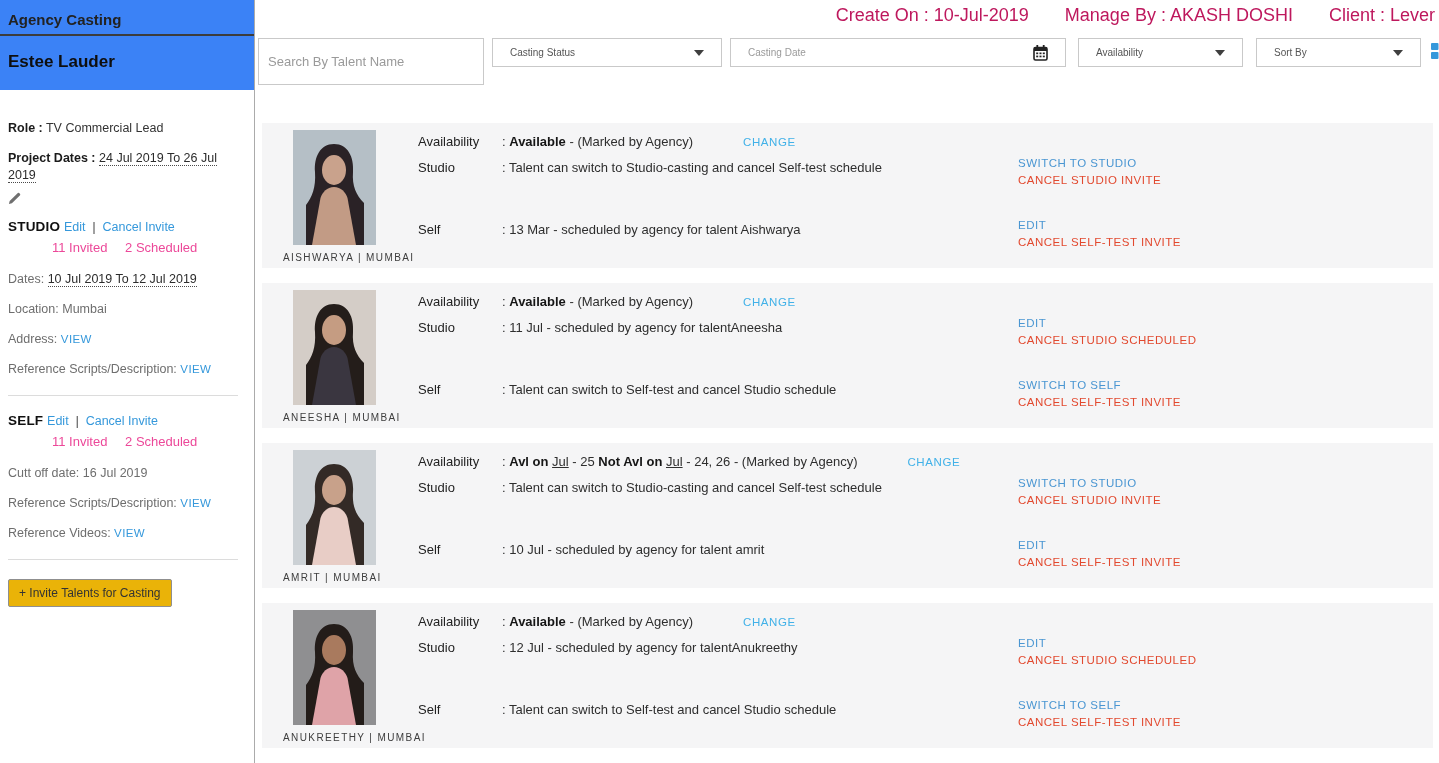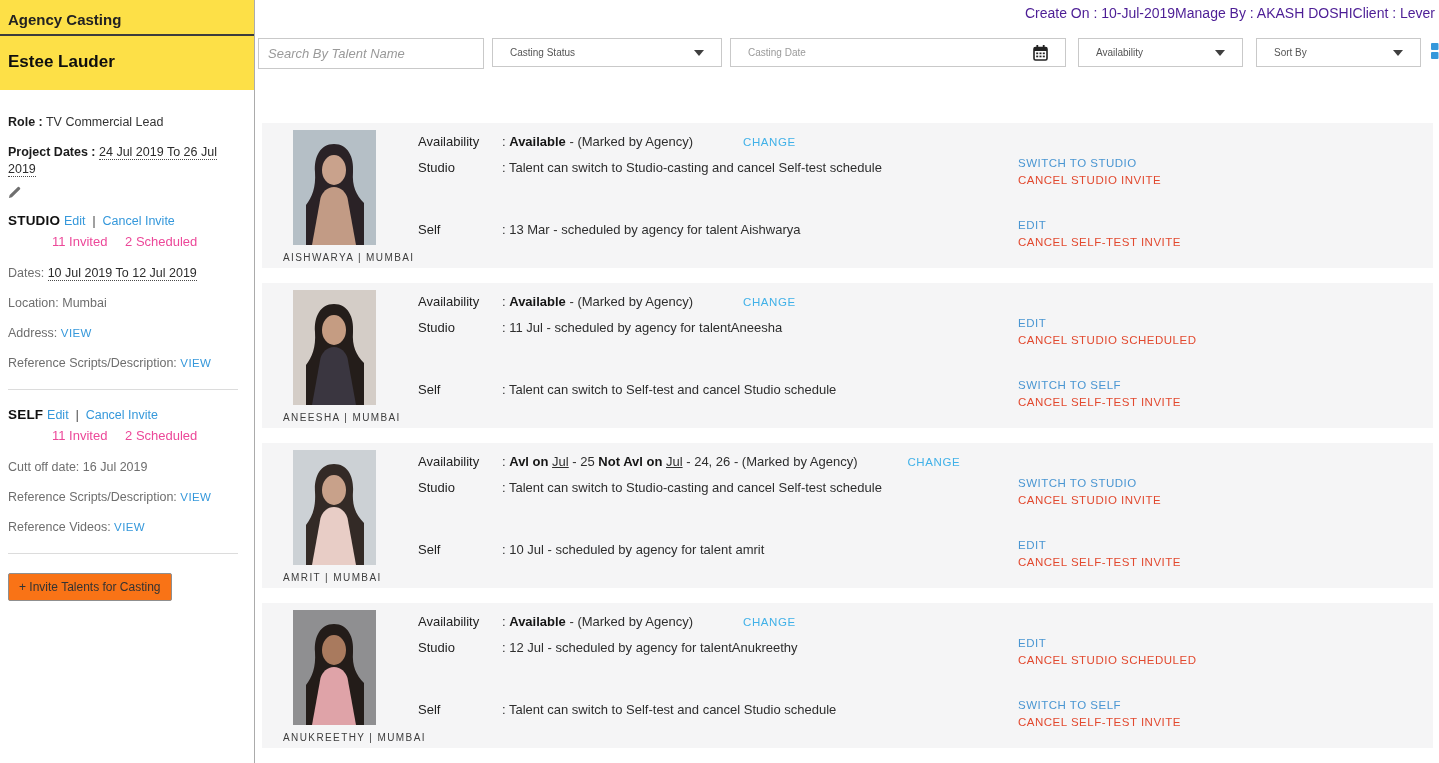--- a/index.html
+++ b/index.html
@@ -5,47 +5,47 @@
   html,body{margin:0;padding:0;}
   body{
     width:1439px;height:763px;position:relative;overflow:hidden;
     background:#ffffff;font-family:"Liberation Sans",sans-serif;
     -webkit-font-smoothing:antialiased;
   }
   a{cursor:pointer;text-decoration:none;}
 
   
   .sidebar{position:absolute;left:0;top:0;bottom:0;width:254px;border-right:1px solid #ababab;background:#fff;}
-  .side-band{background:#fde047;padding-bottom:16px;}
+  .side-band{background:#3b82f6;padding-bottom:16px;}
   .side-title{font-size:15px;font-weight:700;color:#222;margin:0;padding:11px 8px 6px;border-bottom:2px solid #3c3c3c;}
   .brand{font-size:17px;font-weight:700;color:#0e0e0e;padding:16px 8px 2px;}
-  .side-body{padding:24px 8px 0;}
+  .side-body{padding:30px 8px 0;}
   .kv{font-size:12.5px;color:#333;margin-bottom:13px;line-height:17px;}
   .kv .k{font-weight:700;color:#1b1b1b;}
   .graylab{color:#6e6e6e;}
   .dotted{border-bottom:1px dotted #4a4a4a;color:#2c2c2c;}
   .pencil{margin:-6px 0 10px 0;}
   .sect-line{margin-bottom:6px;font-size:13.5px;}
   .sect{font-weight:700;color:#101010;letter-spacing:.2px;}
   .slink{color:#3598db;font-size:12.5px;}
   .sep{color:#555;margin:0 3px;}
   .counts{font-size:13px;color:#ec4899;margin-bottom:16px;margin-left:44px;}
   .counts span{margin-right:14px;}
   .view{color:#3598db;font-size:11.5px;letter-spacing:.4px;}
   hr.side{border:none;border-top:1px solid #dcdcdc;margin:17px 8px 17px 0;}
-  .invite-btn{border:1px solid #8f8f8f;background:#f97316;font-size:12px;color:#333;
+  .invite-btn{border:1px solid #8f8f8f;background:#eab308;font-size:12px;color:#333;
     padding:6px 10px;border-radius:2px;cursor:pointer;font-family:"Liberation Sans",sans-serif;margin-top:2px;}
 
   
-  .hdr{position:absolute;top:5px;right:4px;display:flex;font-size:14px;color:#4c1d95;white-space:nowrap;}
+  .hdr{position:absolute;top:5px;right:4px;display:flex;gap:36px;font-size:18px;color:#be185d;white-space:nowrap;}
 
   
   .filter-bar{position:absolute;left:258px;top:38px;display:flex;align-items:flex-start;}
-  .f-search{width:206px;height:29px;border:1px solid #c9c9c9;padding:0 9px;font-size:13px;color:#333;
-    font-family:"Liberation Sans",sans-serif;outline:none;font-style:italic;}
+  .f-search{width:206px;height:29px;border:1px solid #c9c9c9;padding:8px 9px;font-size:13px;color:#333;
+    font-family:"Liberation Sans",sans-serif;outline:none;}
   .f-search::placeholder{color:#9a9a9a;}
   .f-sel{height:29px;border:1px solid #c9c9c9;background:#fff;display:flex;align-items:center;
     justify-content:space-between;padding:0 17px;font-size:10px;color:#555;cursor:pointer;box-sizing:border-box;}
   .caret{width:0;height:0;border-left:5px solid transparent;border-right:5px solid transparent;border-top:6px solid #3f3f3f;}
   .w-status{width:230px;margin-left:8px;}
   .w-date{width:336px;margin-left:8px;color:#9a9a9a;}
   .w-avail{width:165px;margin-left:12px;}
   .w-sort{width:165px;margin-left:13px;}
   .view-icons{display:flex;gap:5px;margin-left:10px;margin-top:5px;}
   .view-icons a{display:block;line-height:0;}

